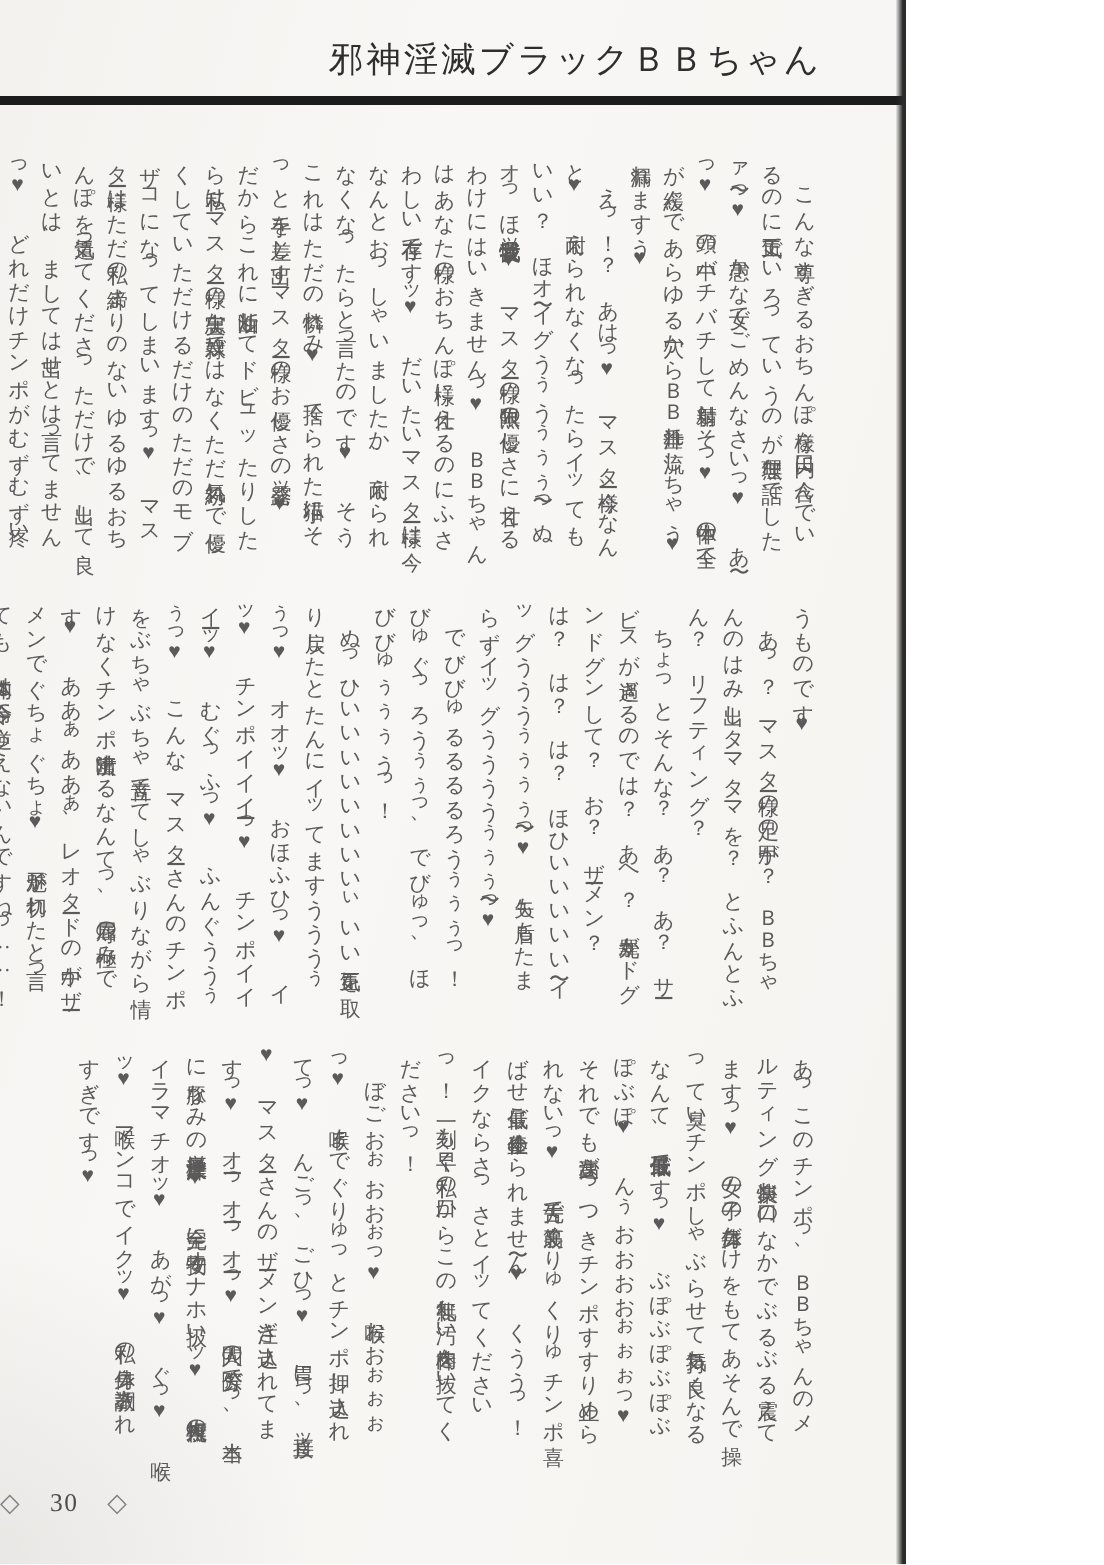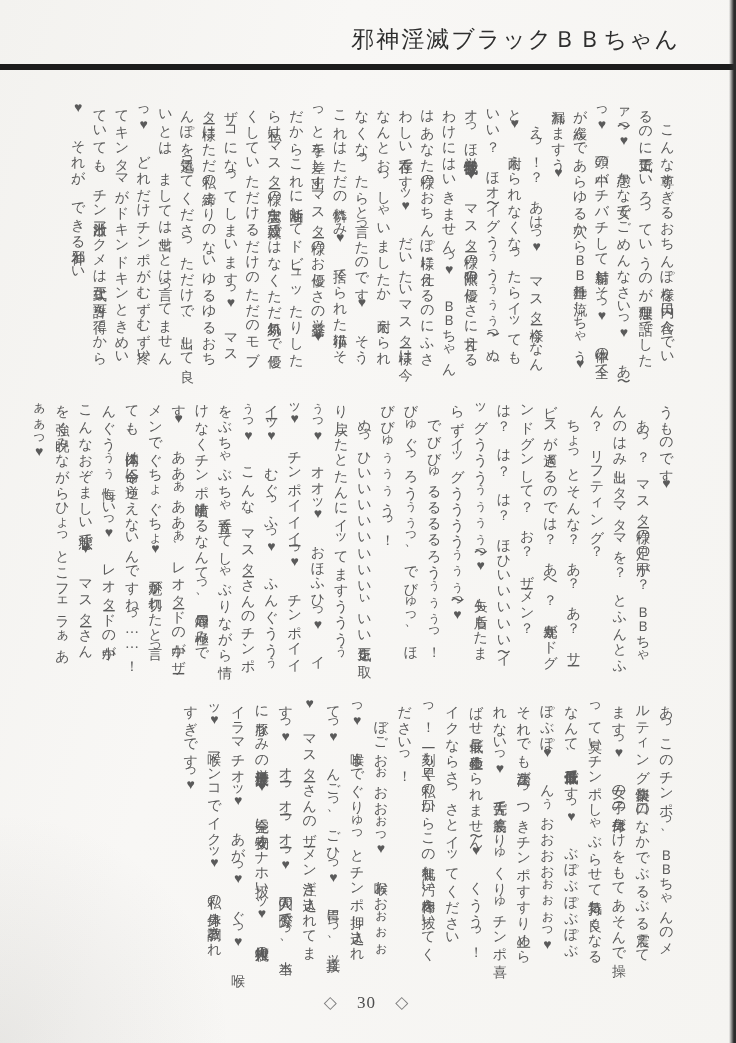--- a/index.html
+++ b/index.html
@@ -6,21 +6,21 @@
     --paper:#f6f5f2;
     --ink:#5a5a5a;
     --title_ink:#2e2e2e;
     --rule:#1c1c1c;
     --edge:#2b2b2b;
     --footer_ink:#666666;
   }
   html,body{margin:0;padding:0;background:#ffffff;}
   .page{
     position:relative;
-    width:736px;height:1043px;
+    width:604px;height:1043px;
     overflow:hidden;
     background:
       radial-gradient(circle at 0% 100%, rgba(120,118,112,.12), rgba(120,118,112,0) 18%),
       linear-gradient(105deg,#f3f2ef 0%, #f8f7f5 35%, #f5f4f1 100%);
     font-family:"Liberation Serif","DejaVu Serif",serif;
   }
   .scan-edge{
     position:absolute;top:0;right:0;bottom:0;width:7px;
     background:linear-gradient(to right, rgba(43,43,43,0), var(--edge) 70%);
   }
@@ -42,21 +42,21 @@
     color:var(--ink);
     letter-spacing:.2px;
   }
   .vblock p{margin:0;padding:0;}
   .vblock p.indent{text-indent:15px;}
   .block1{top:100px;right:58px;height:272px;line-height:1.56;}
   .block2{top:395px;right:58px;height:272px;line-height:1.66;}
   .block3{top:696px;right:58px;height:268px;line-height:1.70;}
   .footer{
     position:absolute;left:0;right:3px;top:992px;
-    text-align:center;
+    text-align:left;
     font-size:17px;color:var(--footer_ink);
     letter-spacing:1px;
   }
   .footer .num{margin:0 14px;color:#4d4d4d;}
   .footer .dia{color:#808080;}
 </style>
 </head>
 <body>
 
 <div class="page">

